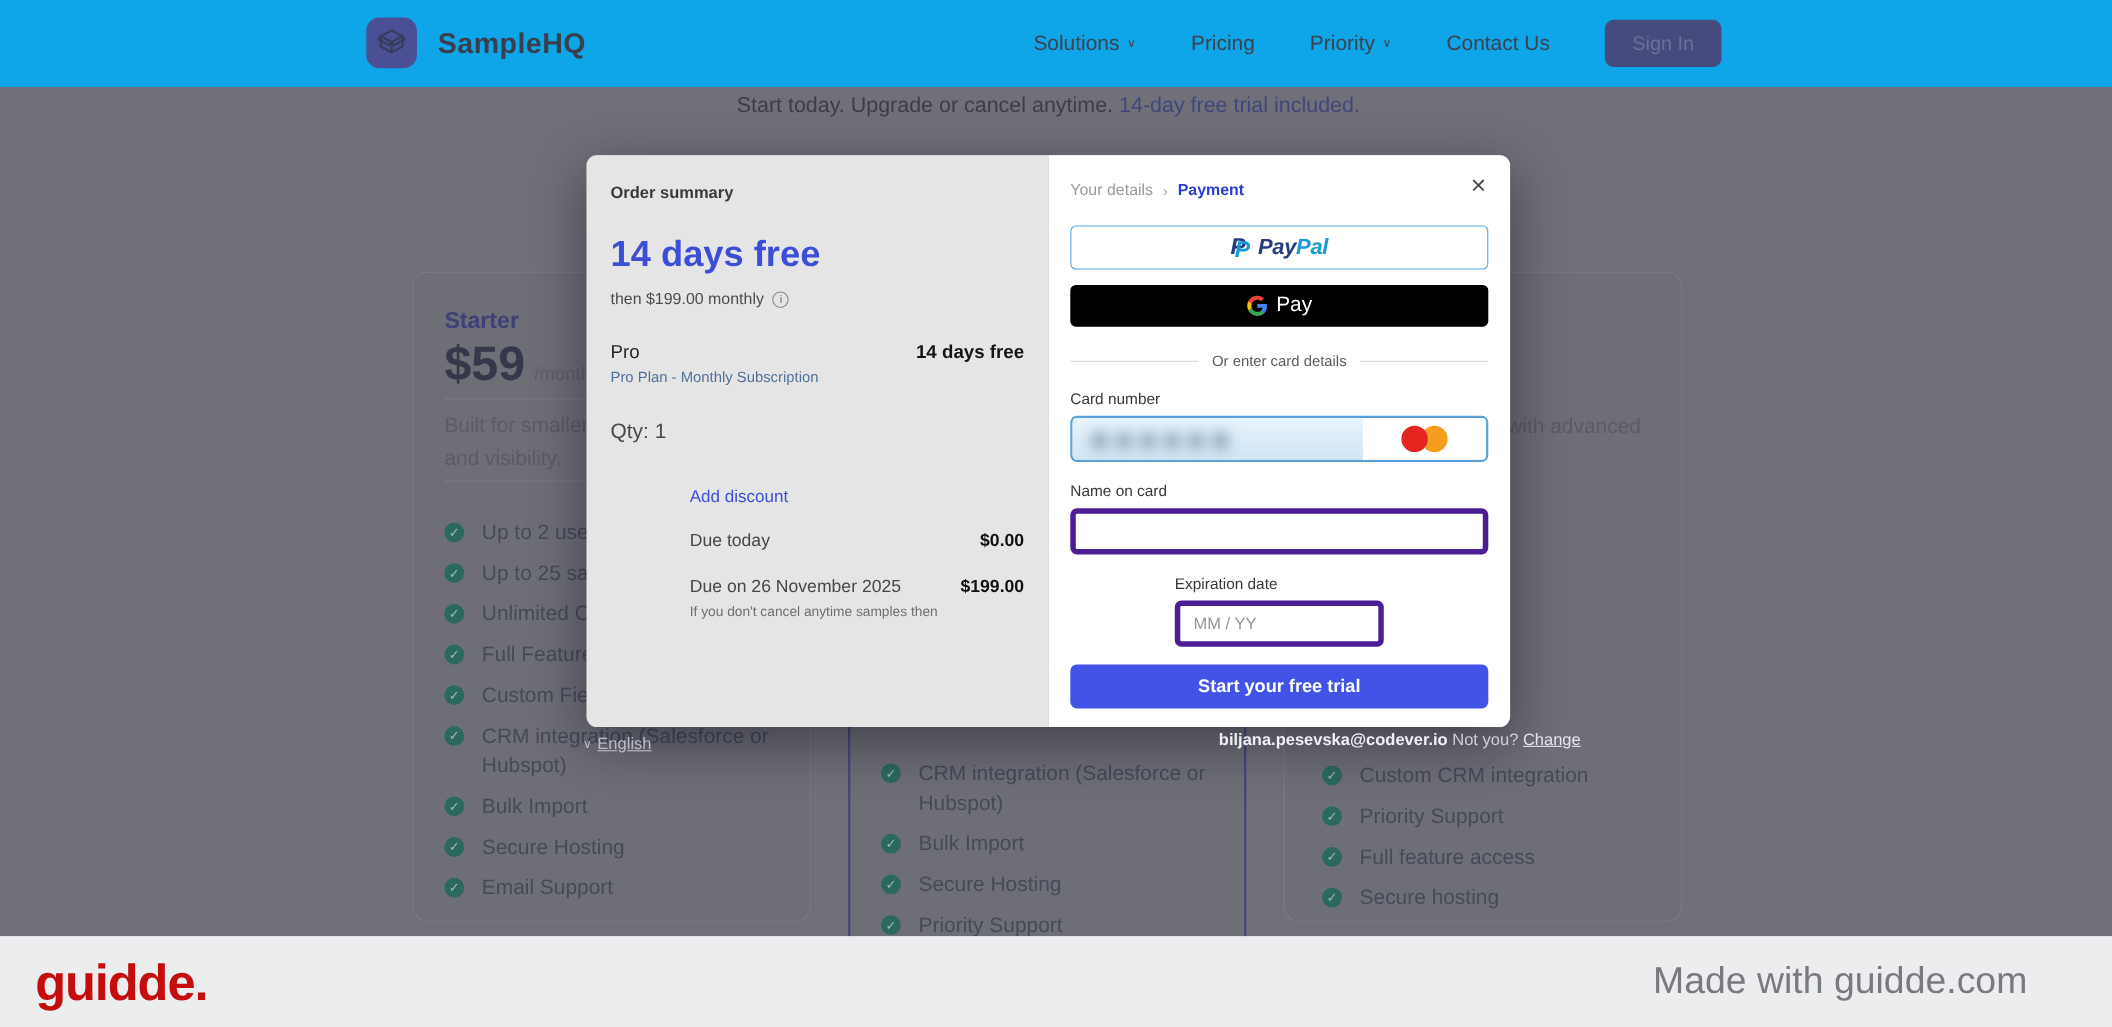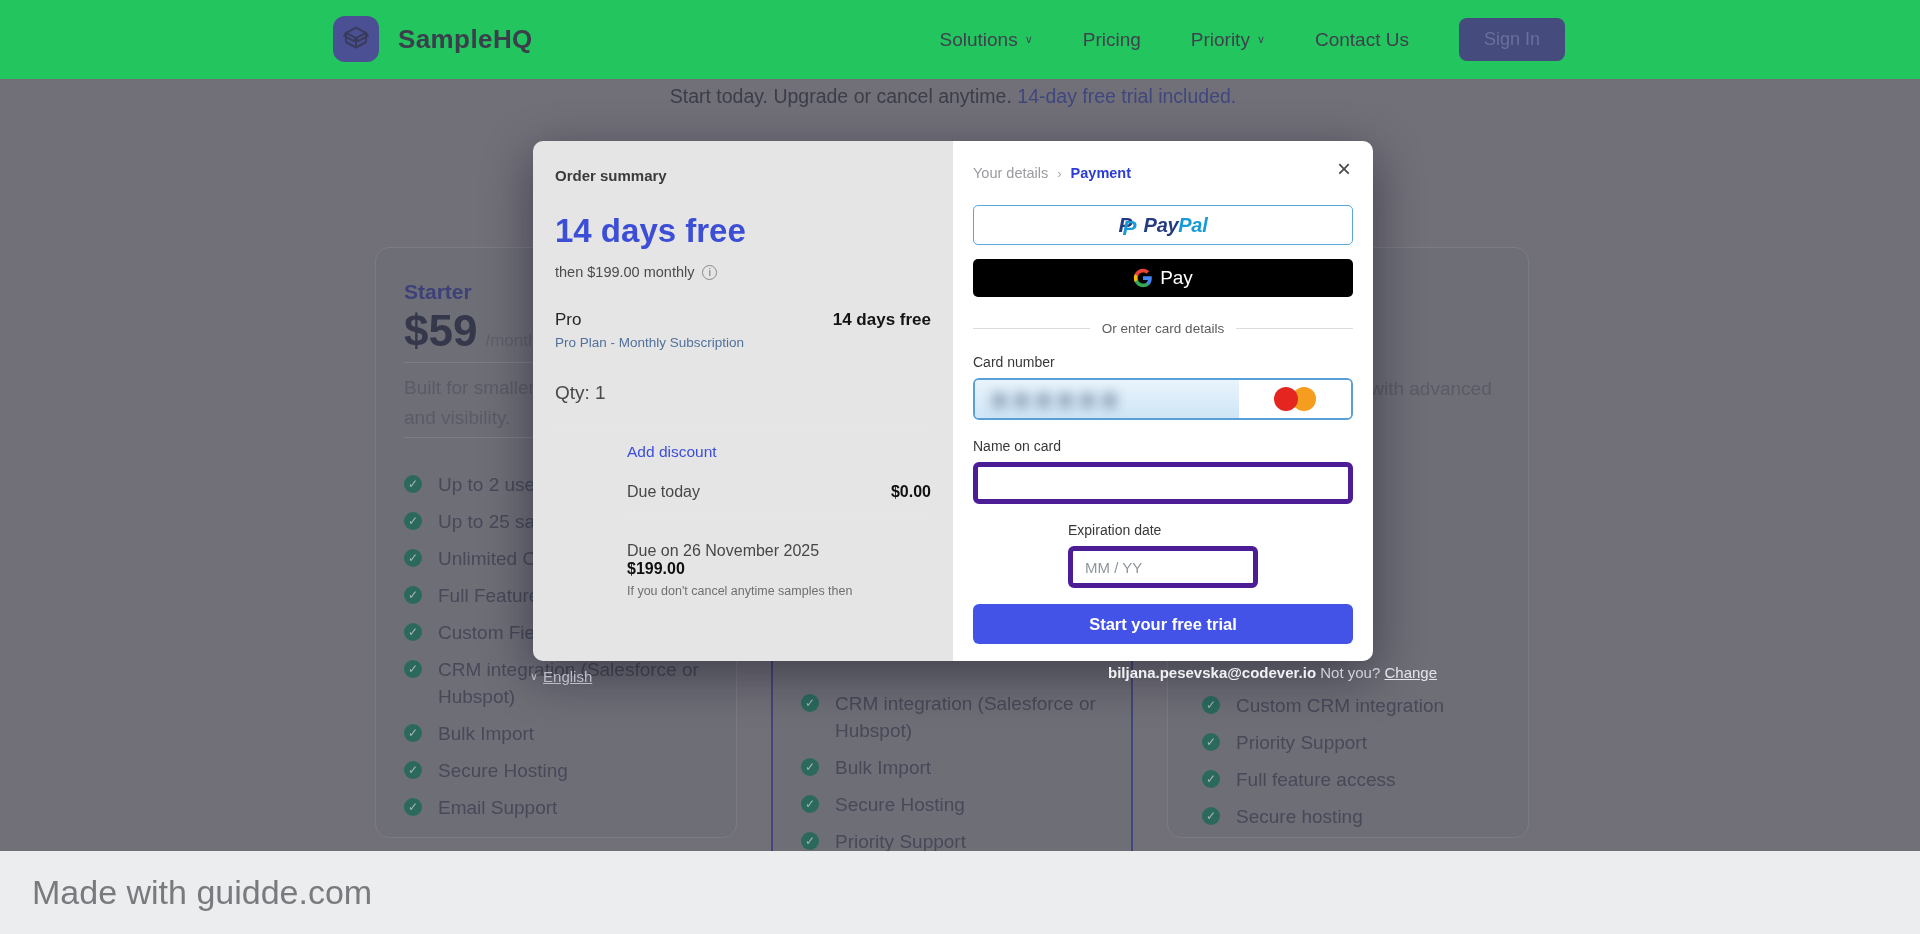--- a/index.html
+++ b/index.html
@@ -1,20 +1,20 @@
 <!DOCTYPE html>
 <html><head>
 <meta charset="utf-8">
 <style>
   * { margin:0; padding:0; box-sizing:border-box; }
   body { font-family:"Liberation Sans", sans-serif; }
   .page { position:relative; width:1920px; height:934px; background:#717079; overflow:hidden; }
 
   
-  .nav { position:absolute; top:0; left:0; right:0; height:79px; background:#22c55e; z-index:5; }
+  .nav { position:absolute; top:0; left:0; right:0; height:79px; background:#0ea5e9; z-index:5; }
   .nav-logo { position:absolute; left:333px; top:16px; width:46px; height:46px; border-radius:12px; background:#4b4f93; display:flex; align-items:center; justify-content:center; }
   .nav-brand { position:absolute; left:398px; top:24px; font-size:26px; font-weight:bold; color:#3b3e4b; letter-spacing:.4px; }
   .nav-right { position:absolute; right:355px; top:0; height:79px; display:flex; align-items:center; gap:50px; }
   .nav-link { font-size:19px; color:#3f414d; display:flex; align-items:center; gap:7px; cursor:pointer; }
   .chev { font-size:11px; color:#454755; }
   .signin { background:#464b7e; color:#6a6f9c; font-size:18px; padding:11px 25px; border-radius:8px; cursor:pointer; }
 
   
   .hero { position:absolute; top:85px; left:0; width:1906px; text-align:center; font-size:19.5px; color:#3b3d48; z-index:2; }
   .hero-link { color:#3f477d; }
@@ -58,21 +58,21 @@
   .plan-name { font-size:17px; color:#262626; }
   .plan-value { font-size:17px; font-weight:bold; color:#141414; }
   .plan-desc { margin-top:5px; font-size:13.5px; color:#51719b; }
   .qty { margin-top:32px; font-size:19px; color:#4a4a4a; }
   .os-div { height:1px; background:#e6e6e6; margin-top:22px; }
   .os-indent { margin-left:72px; }
   .add-disc { margin-top:16px; font-size:15.5px; color:#3c4ed9; cursor:pointer; }
   .due-row { margin-top:22px; display:flex; justify-content:space-between; font-size:16px; color:#474747; }
   .due-row .val { font-weight:bold; color:#101010; }
   .os-div2 { height:1px; background:#e6e6e6; margin-top:12px; }
-  .due-row2 { margin-top:28px;flex-direction:column; }
+  .due-row2 { margin-top:11px; }
   .due-note { margin-top:6px; font-size:12.5px; color:#6f6f6f; }
 
   .pay-head { display:flex; align-items:center; gap:9px; font-size:14.5px; }
   .step1 { color:#9a9aa0; cursor:pointer; }
   .bc-sep { color:#a8a8ae; font-size:13px; }
   .step2 { color:#2c3cd4; font-weight:bold; }
   .m-close { position:absolute; right:22px; top:16px; font-size:24px; color:#4a4a4a; cursor:pointer; line-height:24px; }
   .btn-paypal { margin-top:24px; height:40px; border:1px solid #57a7da; border-radius:5px; background:#fff; display:flex; align-items:center; justify-content:center; cursor:pointer; }
   .pp-mark { position:relative; width:19px; height:24px; margin-right:6px; font-style:italic; font-weight:bold; font-size:21px; }
   .pp-back { position:absolute; left:0; top:0; color:#253b80; }
@@ -335,16 +335,17 @@
     <span>Not you?</span>
     <span class="email-change">Change</span>
   </div>
 
   <div class="lang">
     <span class="chev" style="color:#bcbdc8;">∨</span>
     <span class="lang-label">English</span>
   </div>
 
   <footer class="footer">
+    <div class="g-logo">guidde.</div>
     <div class="made-with">Made with guidde.com</div>
   </footer>
 
 </div>
 
 </body></html>

